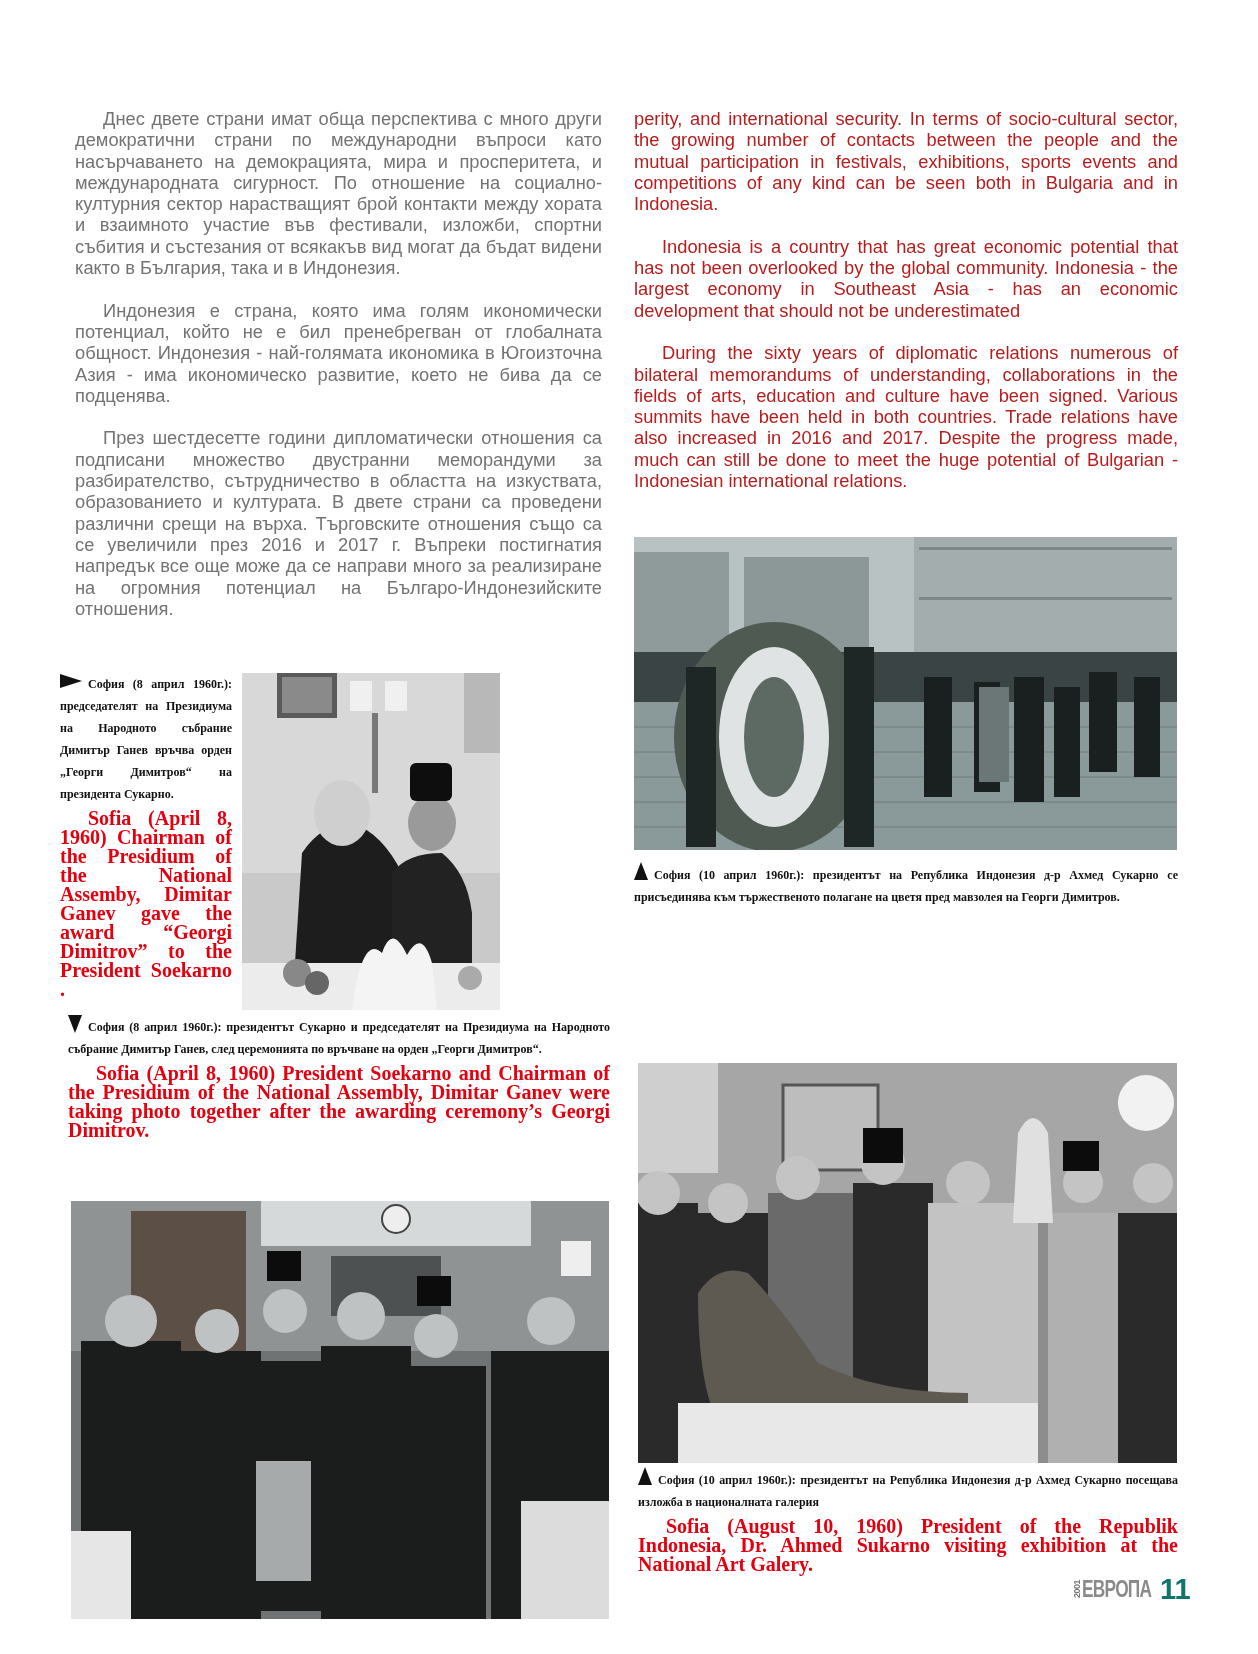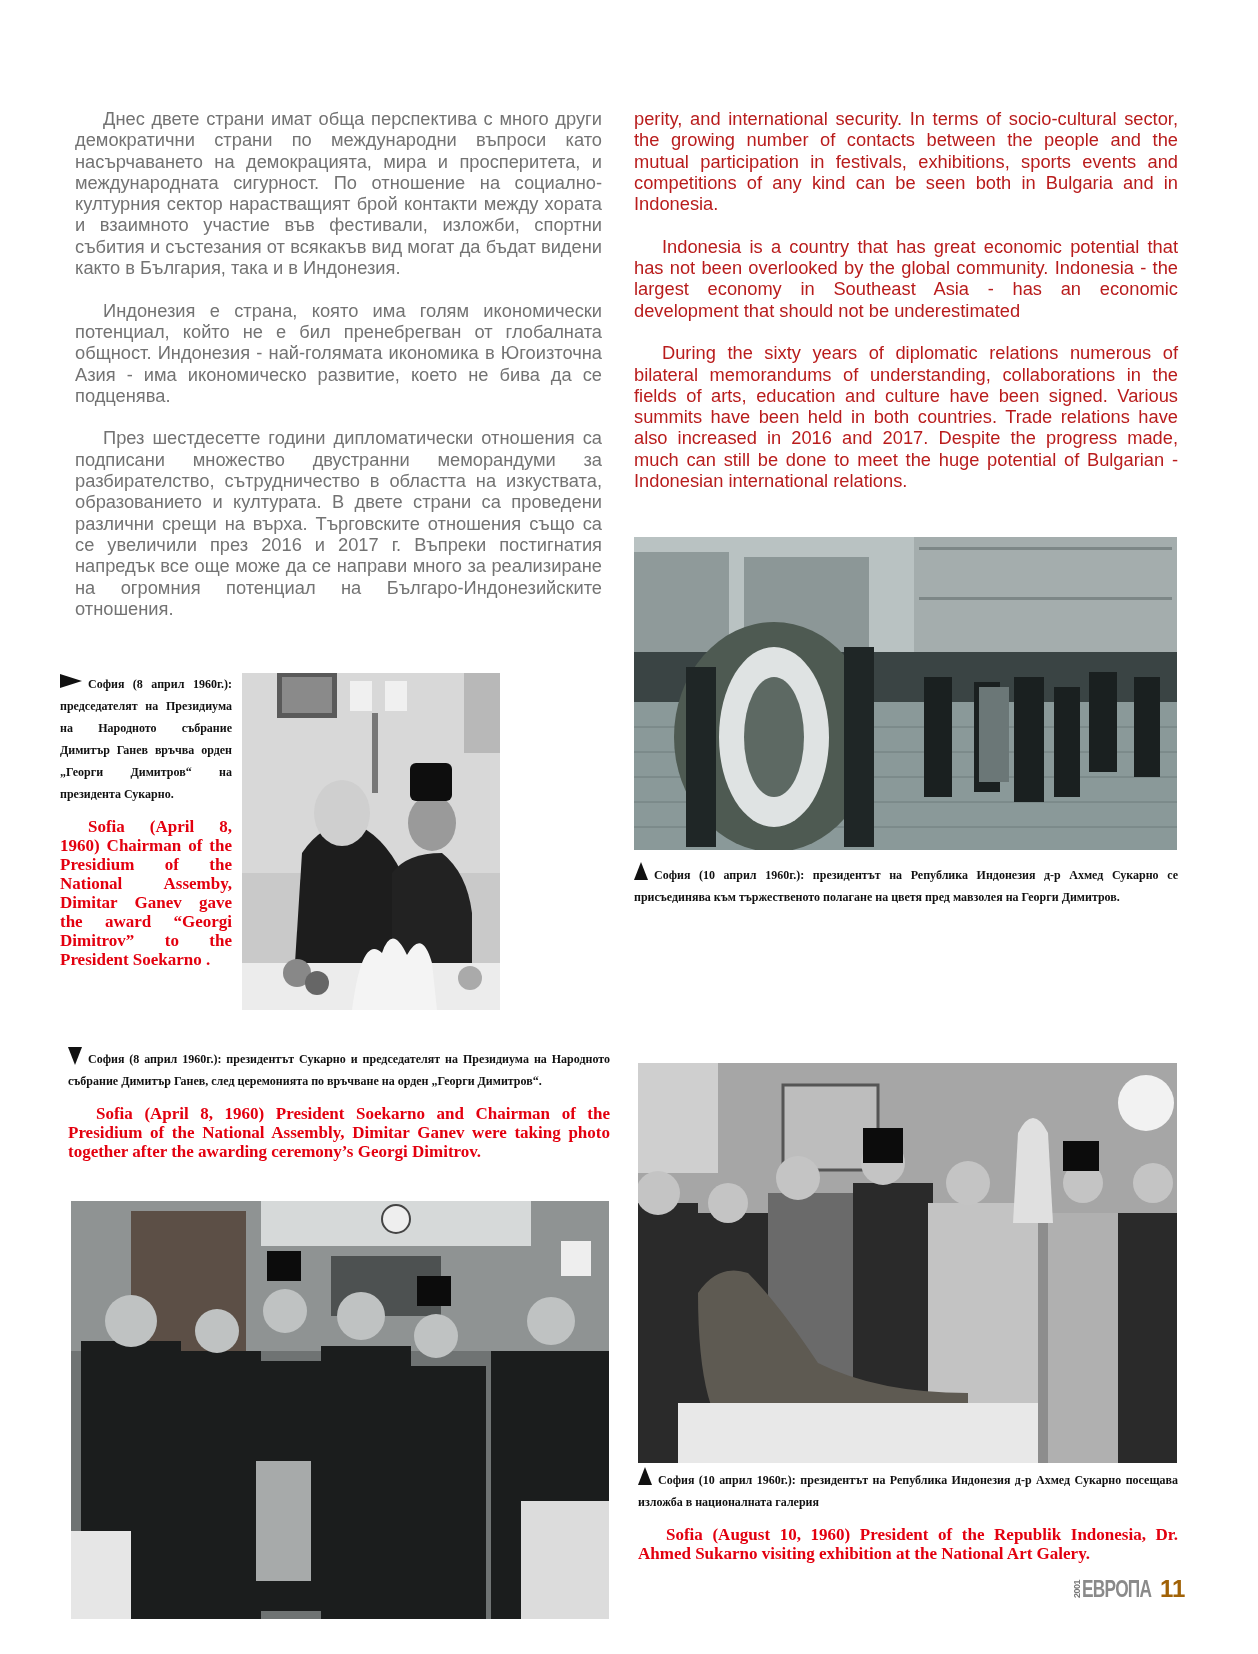--- a/index.html
+++ b/index.html
@@ -11,35 +11,35 @@
   .col p + p { margin-top: 21.3px; }
   #col-left { left: 75px; top: 108px; width: 527px; color: #737373; }
   #col-right { left: 634px; top: 108px; width: 544px; color: #b91c1c; }
   #col-right p.cont { text-indent: 0; }
 
   .photo { position: absolute; overflow: hidden; background: #777; }
   .photo svg { width: 100%; height: 100%; display: block; }
 
   .cap { position: absolute; font-family: "Liberation Serif", serif; font-weight: bold; text-align: justify; }
   .cap .bg { color: #111; font-size: 12px; line-height: 22px; }
-  .cap .en { color: #e3000f; font-size: 17px; line-height: 19px; margin-top: 12px; text-indent: 28px; }
+  .cap .en { color: #e3000f; font-size: 20px; line-height: 19px; margin-top: 4px; text-indent: 28px; }
   .tri { display: inline-block; margin-right: 6px; }
   .tri-right { width: 0; height: 0; border-top: 7px solid transparent; border-bottom: 7px solid transparent; border-left: 22px solid #111; vertical-align: 0; }
   .tri-up { width: 0; height: 0; border-left: 7px solid transparent; border-right: 7px solid transparent; border-bottom: 18px solid #111; vertical-align: -1px; }
   .tri-down { width: 0; height: 0; border-left: 7px solid transparent; border-right: 7px solid transparent; border-top: 18px solid #111; vertical-align: -2px; }
 
   #cap1 { left: 60px; top: 673px; width: 172px; }
   #cap2 { left: 634px; top: 862px; width: 544px; }
-  #cap3 { left: 68px; top: 1047px; width: 542px; }
+  #cap3 { left: 68px; top: 1015px; width: 542px; }
   #cap4 { left: 638px; top: 1467px; width: 540px; }
 
   #footer { position: absolute; left: 1073px; top: 1572px; height: 34px; display: flex; align-items: center; }
   #footer .year { font-family: "Liberation Sans", sans-serif; font-size: 9px; font-weight: bold; color: #777; writing-mode: vertical-rl; transform: rotate(180deg); letter-spacing: -0.5px; line-height: 9px; }
   #footer .brand { font-family: "Liberation Sans", sans-serif; font-weight: bold; font-size: 24px; color: #8a8a8a; transform: scaleX(0.72); transform-origin: left center; letter-spacing: -1px; width: 62px; display: inline-block; }
-  #footer .page { font-family: "Liberation Sans", sans-serif; font-weight: bold; font-size: 24px; color: #a16207; margin-left: 16px; }
+  #footer .page { font-family: "Liberation Sans", sans-serif; font-weight: bold; font-size: 29px; color: #0f766e; margin-left: 16px; }
 </style>
 </head>
 <body>
 
 <div id="col-left" class="col">
   <p>Днес  двете страни имат обща перспектива с много други демократични страни по международни въпроси като насърчаването на демокрацията, мира и просперитета, и международната сигурност. По отношение на социално-културния сектор нарастващият брой контакти между хората и взаимното участие във фестивали, изложби, спортни събития и състезания от всякакъв вид могат да бъдат видени както в България, така и в Индонезия.</p>
   <p>Индонезия е страна, която има голям икономически потенциал, който не е бил пренебрегван от глобалната общност. Индонезия - най-голямата икономика в Югоизточна Азия - има икономическо развитие, което не бива да се подценява.</p>
   <p>През шестдесетте години дипломатически отношения са подписани множество двустранни меморандуми за разбирателство, сътрудничество в областта на изкуствата, образованието и културата. В двете страни са проведени различни срещи на върха. Търговските отношения също са се увеличили през 2016 и 2017 г. Въпреки постигнатия напредък все още може да се направи много за реализиране на огромния потенциал на Българо-Индонезийските отношения.</p>
 </div>
 

